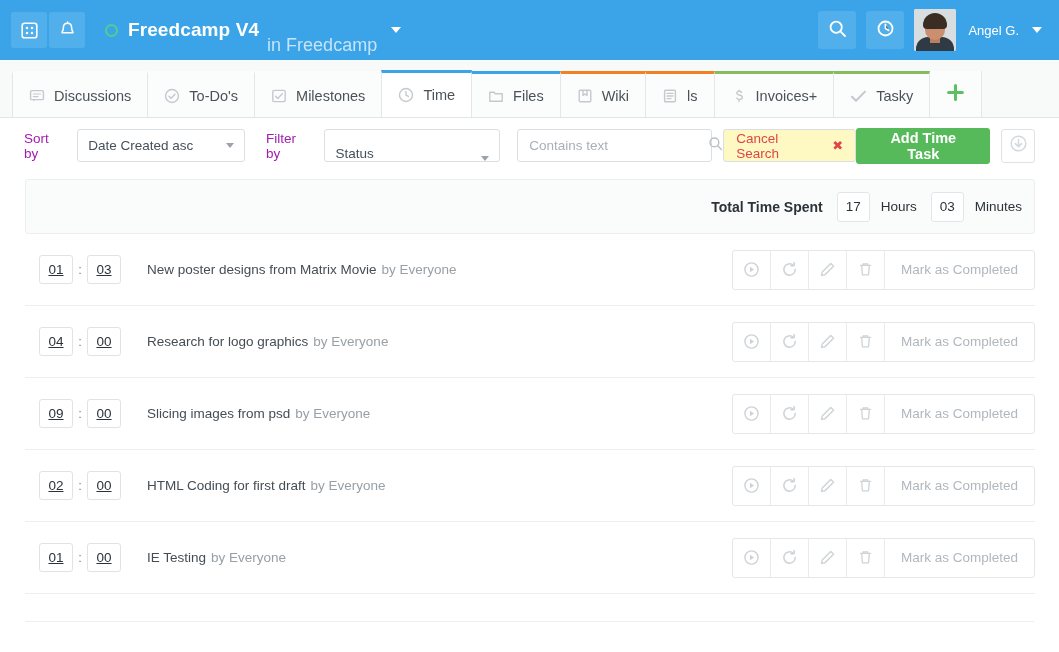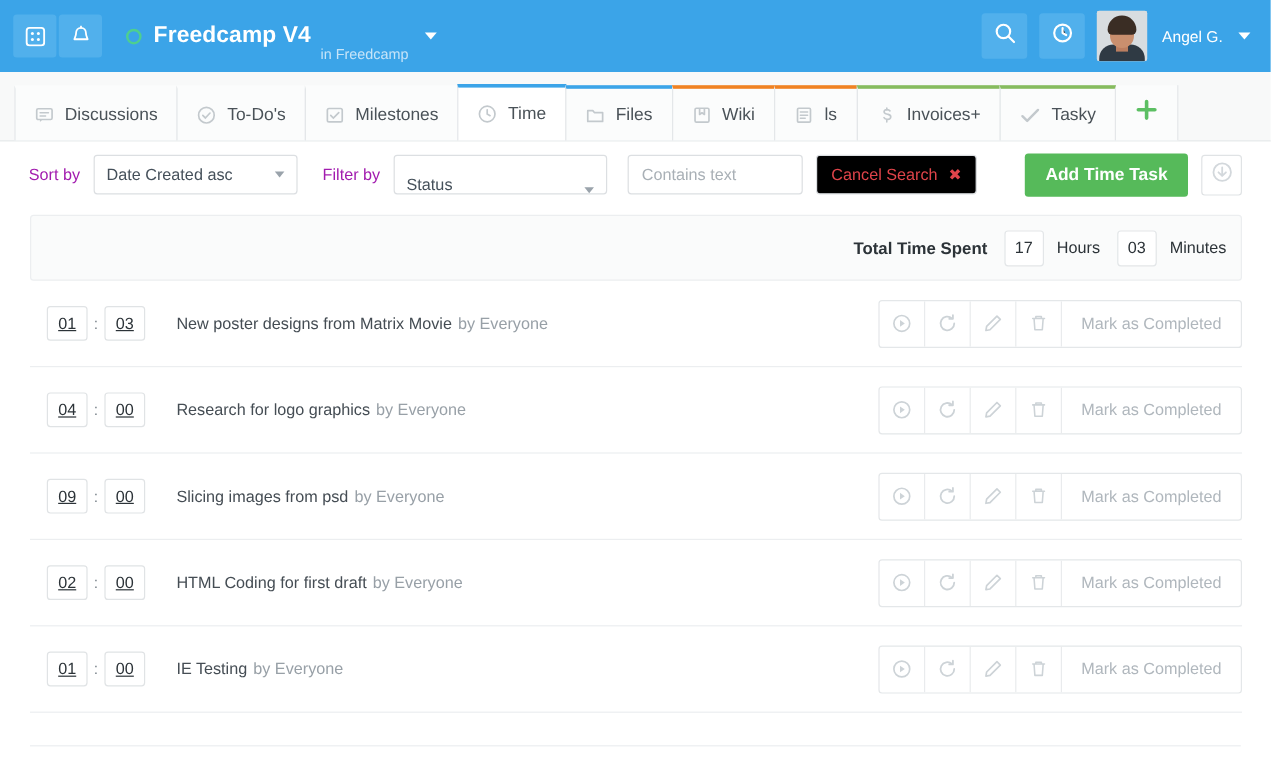--- a/index.html
+++ b/index.html
@@ -43,21 +43,21 @@
     margin-right: 10px;
   }
   .proj-name {
     color: #ffffff;
     font-size: 19px;
     font-weight: bold;
     letter-spacing: .1px;
   }
   .proj-in {
     color: #c6e4f8;
-    font-size: 12px;
+    font-size: 18px;
     margin-left: 8px;
     margin-top: 30px;
   }
   .proj-caret {
     margin-left: 14px;
     width: 0; height: 0;
     border-left: 5px solid transparent;
     border-right: 5px solid transparent;
     border-top: 6px solid #ffffff;
     cursor: pointer;
@@ -189,21 +189,21 @@
     margin-left: auto;
     width: 0; height: 0;
     border-left: 4px solid transparent;
     border-right: 4px solid transparent;
     border-top: 5px solid #9aa3ab;
   }
   #sel-sort { width: 170px; margin-right: 21px; }
   #sel-filter { width: 178px; margin-right: 17px; align-items: flex-end; }
 
   .searchbox {
-    width: 146px; height: 33px;
+    width: 195px; height: 33px;
     border: 1px solid #dcdfe2;
     border-radius: 3px;
     display: flex; align-items: center;
     padding: 0 9px;
     margin-right: 11px;
     background: #fff;
   }
   .searchbox input {
     border: 0; outline: 0;
     flex: 1;
@@ -211,21 +211,21 @@
     font-family: "Liberation Sans", sans-serif;
     color: #45505a;
     background: transparent;
   }
   .searchbox input::placeholder { color: #a9b0b6; }
 
   .cancel-search {
     height: 33px;
     border: 1px solid #dcdfe2;
     border-radius: 3px;
-    background: #000000;
+    background: #fef9c3;
     display: flex; align-items: center;
     padding: 0 12px;
     font-size: 13.5px;
     color: #e0444a;
     cursor: pointer;
   }
   .cancel-search .cs-x {
     margin-left: 9px; color: #e0444a; font-size: 13px;
   }
 

